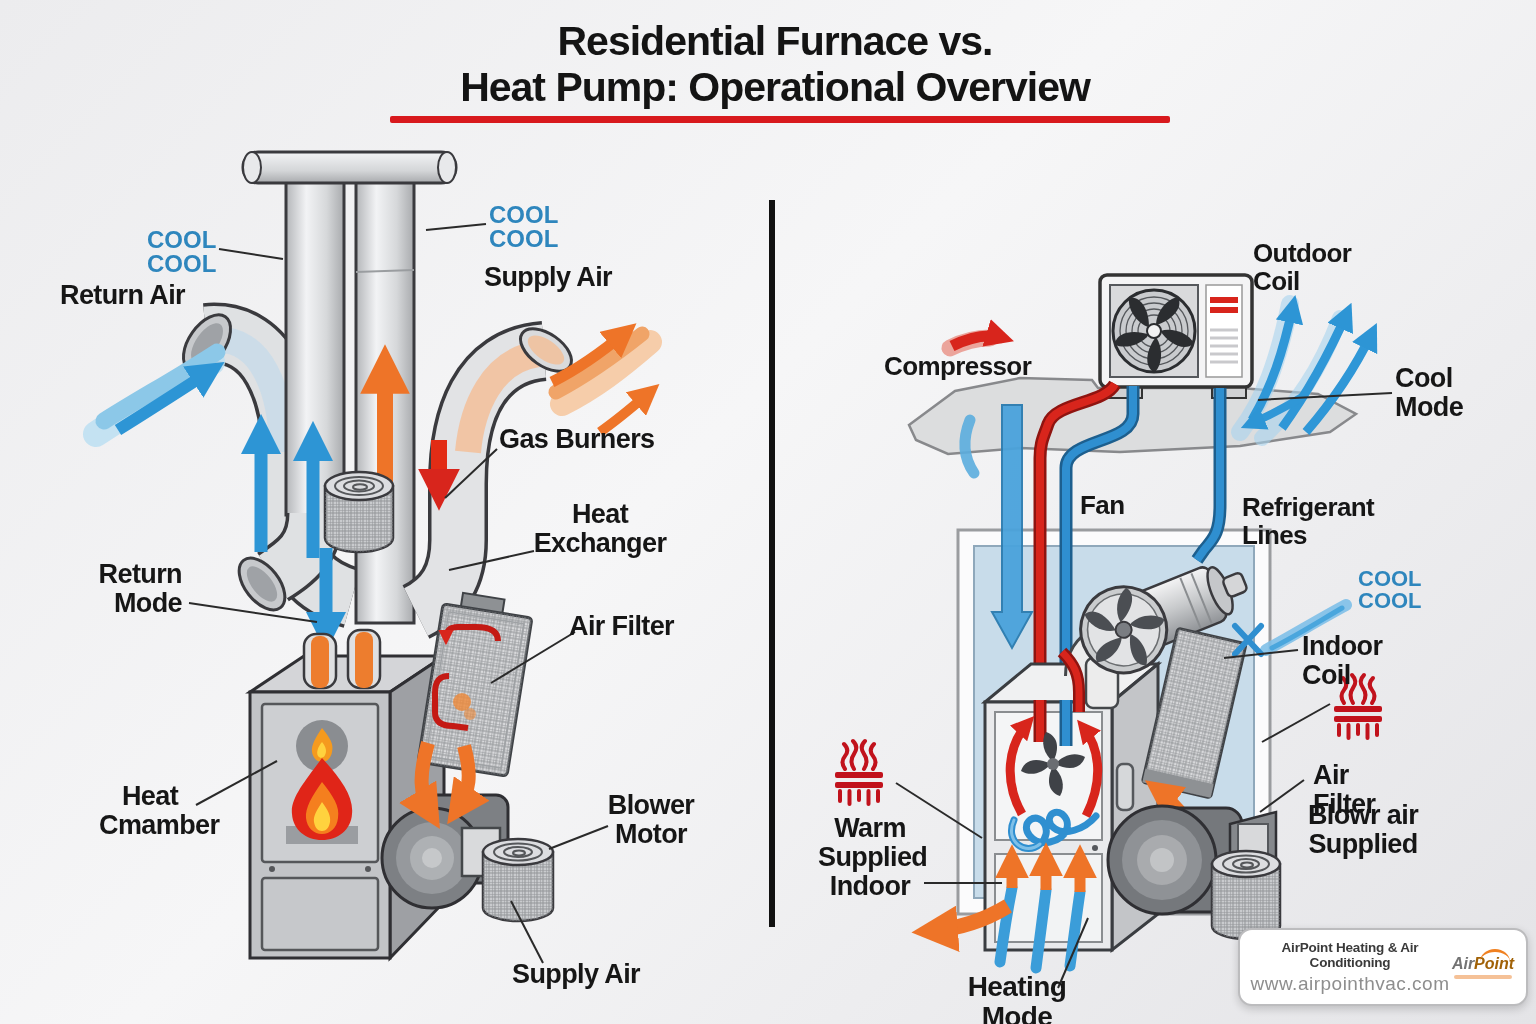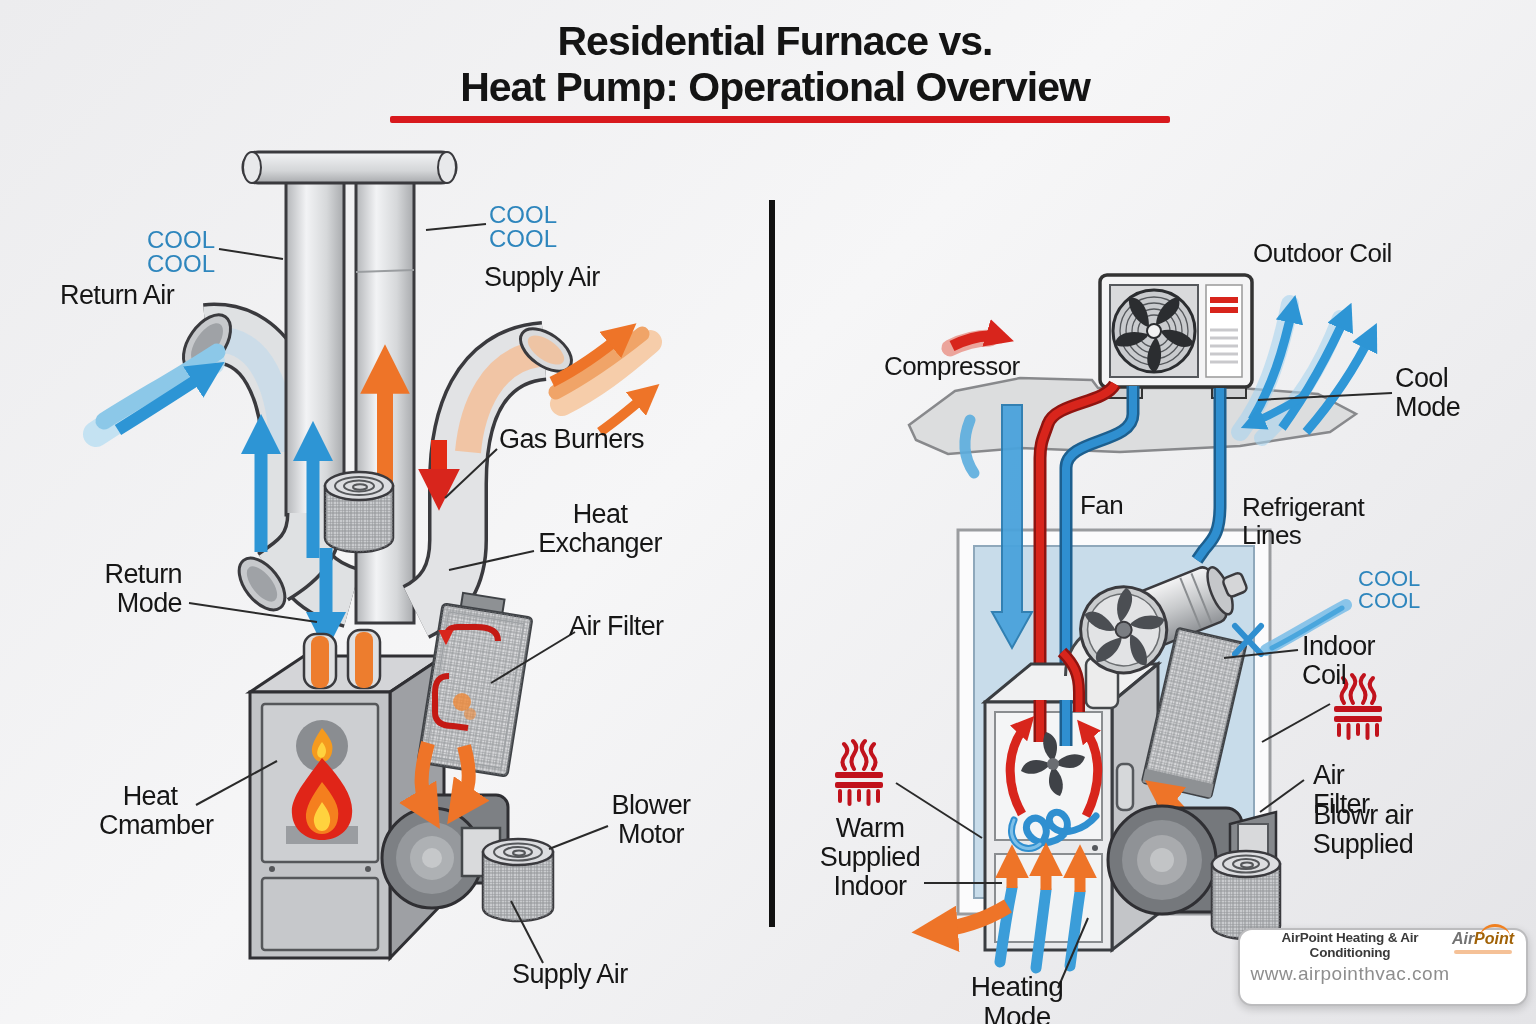--- a/index.html
+++ b/index.html
@@ -1,31 +1,31 @@
 <!DOCTYPE html>
 <html><head>
 <meta charset="utf-8">
 <style>
   html,body{margin:0;padding:0;}
   body{width:1536px;height:1024px;overflow:hidden;position:relative;
        font-family:"Liberation Sans", sans-serif;
        background:linear-gradient(135deg,#ececee 0%,#f6f6f7 45%,#e4e4e7 100%);}
   .stage{position:absolute;inset:0;width:1392px;height:1024px;}
   svg.art{position:absolute;left:0;top:0;}
-  .lbl{position:absolute;font-weight:400;color:#161616;line-height:1.08;
+  .lbl{position:absolute;font-weight:700;color:#161616;line-height:1.08;
        white-space:pre-line;letter-spacing:-0.6px;}
   .lbl.blue{color:#2e86bd;line-height:1.0;letter-spacing:0;}
   .title{position:absolute;left:0;top:18px;width:1550px;text-align:center;
          font-size:41px;font-weight:800;color:#141414;letter-spacing:-1px;
          line-height:1.13;white-space:pre-line;}
   .redbar{position:absolute;left:390px;top:116px;width:780px;height:7px;
           background:#d8191d;border-radius:2px;}
   .brandcard{position:absolute;left:1238px;top:928px;width:290px;height:78px;
              background:#ffffff;border:2px solid #bcbcbe;border-radius:14px;
-             box-shadow:0 3px 8px rgba(0,0,0,.18);display:flex;
+             box-shadow:0 3px 8px rgba(0,0,0,.18);display:flex;align-items:center;
              padding:0 10px;box-sizing:border-box;}
   .brandtxt{flex:1;text-align:center;}
   .brandname{font-size:13.5px;font-weight:700;color:#3a3a3a;letter-spacing:-0.2px;}
   .brandurl{font-size:19px;color:#8e8e8e;margin-top:3px;letter-spacing:0.5px;}
   .brandlogo{width:66px;text-align:center;position:relative;}
   .brandlogo .air{font-style:italic;font-weight:800;font-size:16px;color:#737373;}
   .brandlogo .point{font-style:italic;font-weight:800;font-size:16px;color:#a16207;}
   .brandlogo .roof{position:absolute;right:6px;top:-6px;width:30px;height:10px;
       border-top:3px solid #f08020;border-radius:50% 50% 0 0/100% 100% 0 0;}
   .brandlogo .tag{margin:2px auto 0;width:58px;height:4px;background:#f0a060;opacity:.65;border-radius:2px;}

